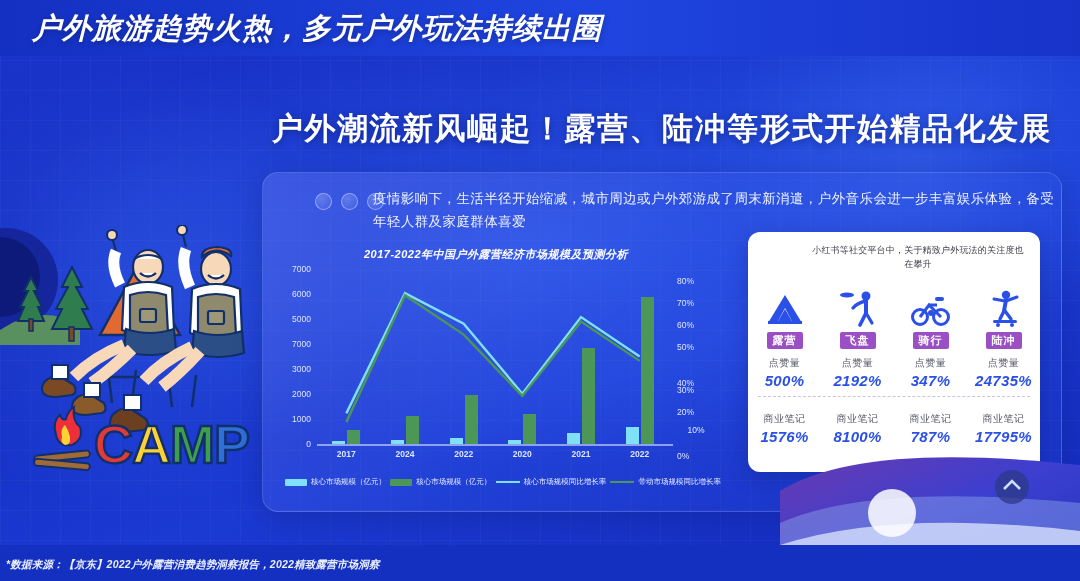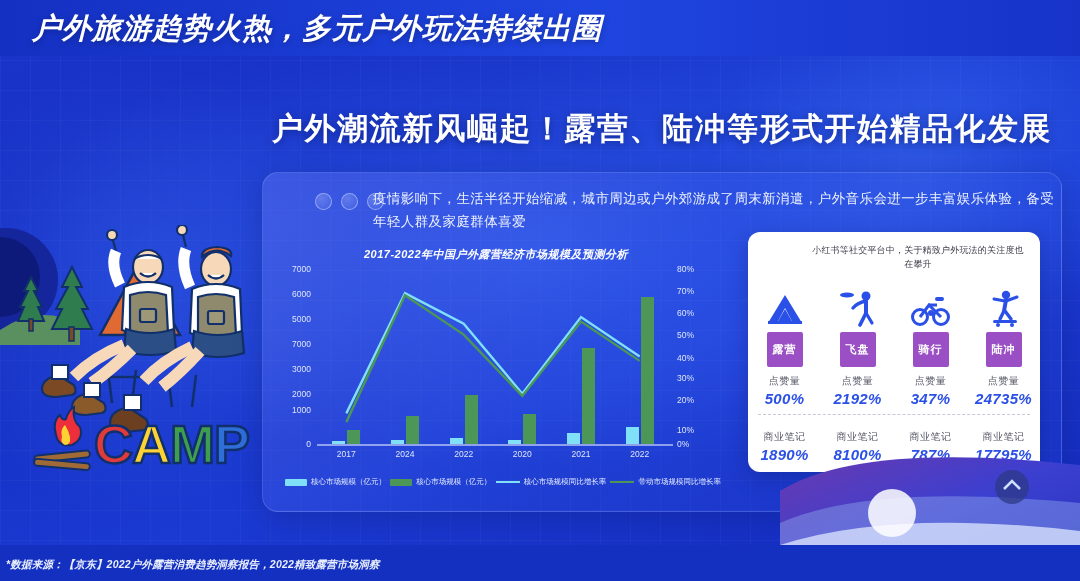--- a/index.html
+++ b/index.html
@@ -87,31 +87,31 @@
   }
   .axis-l, .axis-r { position:absolute; top:22px; height:175px; width:40px; }
   .axis-l { left:0; }
   .axis-r { left:400px; width:44px; }
   .tick {
     position:absolute; width:100%;
     font-size:8.5px; color:#dce6ff; line-height:1;
     transform:translateY(-50%);
   }
   .axis-l .tick { text-align:right; }
-  .axis-r .tick { text-align:left; padding-left:6px; }
+  .axis-r .tick { text-align:left; padding-left:6px;margin-top:12px; }
   .baseline {
     position:absolute; left:46px; top:197px; width:356px; height:1.5px;
     background:rgba(215,225,255,.60);
   }
   .xlabels {
     position:absolute; left:46px; top:202px; width:352px; height:16px;
   }
   .xlabels span {
     position:absolute; font-size:8.5px; color:#dce6ff;
-    transform:translateX(-50%); white-space:nowrap;
+    transform:translateX(-50%); white-space:nowrap;font-weight:bold;
   }
   .bar { position:absolute; bottom:0; }
   .bar.core { background:#7fe0f7; }
   .bar.drive { background:#4c9757; }
   .legend {
     position:absolute; left:14px; top:230px; width:436px;
     display:flex; justify-content:space-between; align-items:center;
   }
   .lg { display:flex; align-items:center; gap:4px; font-size:7.5px; color:#e2ebff; white-space:nowrap; }
   .lg .sw-bar { width:22px; height:7px; border-radius:1px; }
@@ -125,21 +125,21 @@
     box-shadow:0 6px 20px rgba(5,20,80,.25);
   }
   .card-head {
     padding:11px 14px 0; text-align:center;
     font-size:9px; line-height:14px; color:#3c3c4a; letter-spacing:.2px;margin-left:48px;
   }
   .cols { display:flex; margin-top:8px; }
   .col { flex:1; text-align:center; }
   .icon-box { height:48px; display:flex; align-items:flex-end; justify-content:center; }
   .tag {
-    display:inline-block; margin-top:5px; padding:10px 6px;
+    display:inline-block; margin-top:5px; padding:1px 6px;
     font-size:11px; font-weight:bold; color:#ffffff;
     background:#9a4fc4; border-radius:2px; letter-spacing:1px;
   }
   .metric-label { margin-top:7px; font-size:10px; color:#555566; letter-spacing:.5px; }
   .metric-value {
     margin-top:2px; font-size:15px; font-weight:bold; font-style:italic;
     color:#2a50e8; letter-spacing:.3px;
   }
   .divider {
     margin:7px 10px 0; border-top:1px dashed #c8c8d4;
@@ -255,34 +255,34 @@
     <span></span>
     <span></span>
     <span></span>
   </div>
   <div class="paragraph">疫情影响下，生活半径开始缩减，城市周边或户外郊游成了周末新消遣，户外音乐会进一步丰富娱乐体验，备受年轻人群及家庭群体喜爱</div>
 
   <div class="chart-wrap">
     <div class="chart-title">2017-2022年中国户外露营经济市场规模及预测分析</div>
     <div class="axis-l">
         <div class="tick" style="top: 175px;">0</div>
-        <div class="tick" style="top: 141px;">1000</div>
+        <div class="tick" style="top: 150px;">1000</div>
         <div class="tick" style="top: 125px;">2000</div>
         <div class="tick" style="top: 100px;">3000</div>
         <div class="tick" style="top: 75px;">7000</div>
         <div class="tick" style="top: 50px;">5000</div>
         <div class="tick" style="top: 25px;">6000</div>
         <div class="tick" style="top: 0px;">7000</div>
       </div>
     <div class="axis-r">
         <div class="tick" style="top: 175px;">0%</div>
-        <div class="tick" style="top: 161px;">10%</div>
+        <div class="tick" style="top: 149px; text-align: center;">10%</div>
         <div class="tick" style="top: 131.25px;">20%</div>
         <div class="tick" style="top: 109.375px;">30%</div>
-        <div class="tick" style="top: 89px;">40%</div>
+        <div class="tick" style="top: 102px;">40%</div>
         <div class="tick" style="top: 65.625px;">50%</div>
         <div class="tick" style="top: 43.75px;">60%</div>
         <div class="tick" style="top: 21.875px;">70%</div>
         <div class="tick" style="top: 0px;">80%</div>
       </div>
     <div class="plot">
         <div class="bar core" style="width: 13px; height: 2.75px; left: 15.3333px; background: rgb(127, 224, 247);"></div>
         <div class="bar core" style="width: 13px; height: 4.5px; left: 74px; background: rgb(127, 224, 247);"></div>
         <div class="bar core" style="width: 13px; height: 6.25px; left: 132.667px; background: rgb(127, 224, 247);"></div>
         <div class="bar core" style="width: 13px; height: 4.2px; left: 191.333px; background: rgb(127, 224, 247);"></div>
@@ -392,21 +392,21 @@
         </div>
         <div><span class="tag">陆冲</span></div>
         <div class="metric-label">点赞量</div>
         <div class="metric-value">24735%</div>
       </div>
     </div>
   <div class="divider"></div>
   <div class="cols">
       <div class="col">
         <div class="metric-label">商业笔记</div>
-        <div class="metric-value">1890%</div>
+        <div class="metric-value">1576%</div>
       </div>
       <div class="col">
         <div class="metric-label">商业笔记</div>
         <div class="metric-value">8100%</div>
       </div>
       <div class="col">
         <div class="metric-label">商业笔记</div>
         <div class="metric-value">787%</div>
       </div>
       <div class="col">

